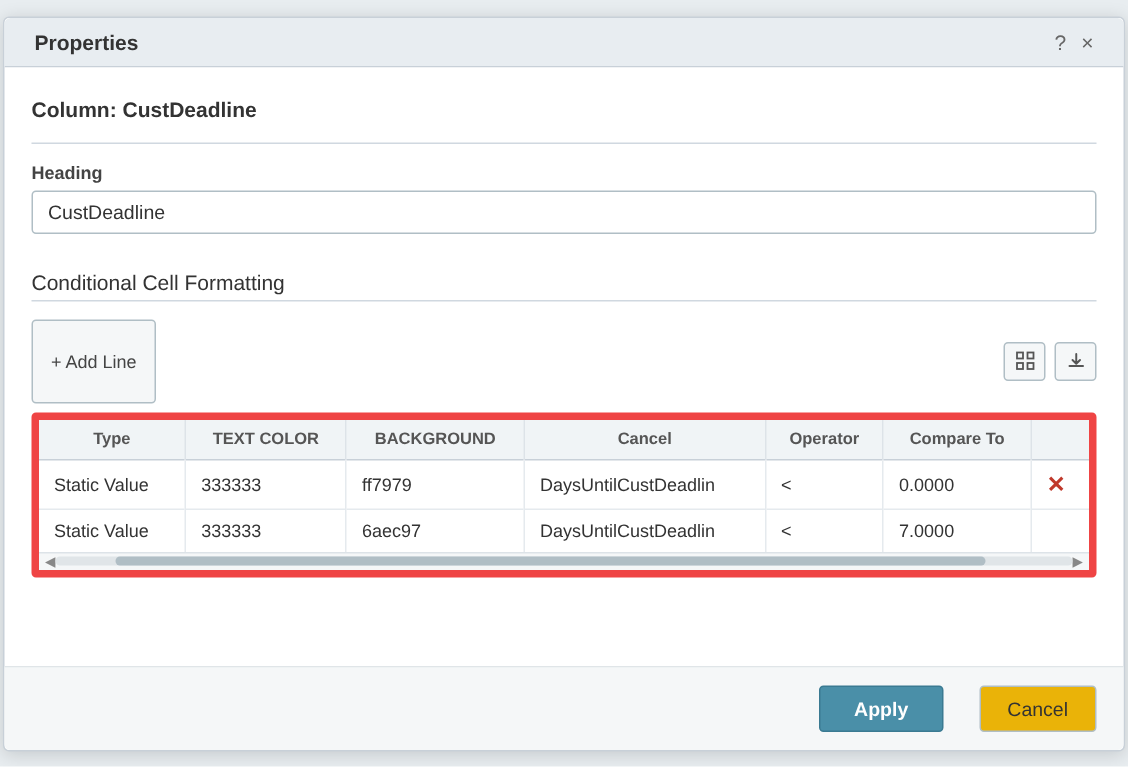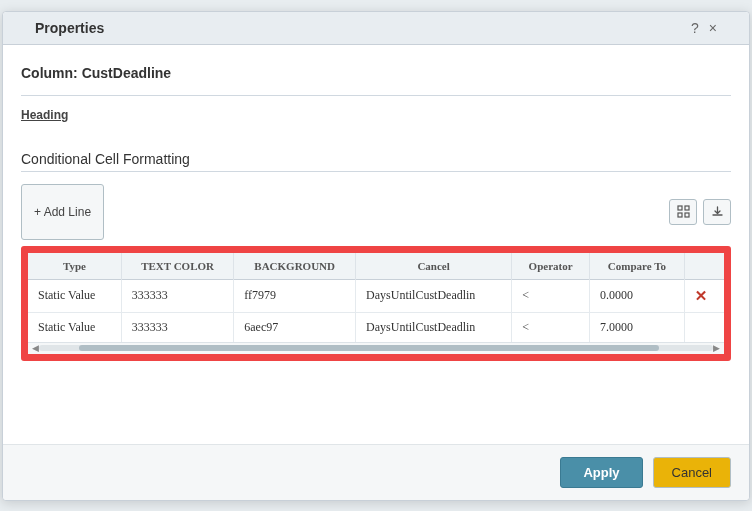--- a/index.html
+++ b/index.html
@@ -20,21 +20,21 @@
       border-radius: 4px;
       width: 748px;
       min-height: 490px;
       box-shadow: 0 2px 12px rgba(0,0,0,0.15);
       display: flex;
       flex-direction: column;
     }
     .dialog-header {
       background: #e8edf1;
       border-bottom: 1px solid #c8d0d8;
-      padding: 8px 32px;
+      padding: 8px 20px;
       display: flex;
       align-items: center;
       justify-content: space-between;
       border-radius: 4px 4px 0 0;
     }
     .dialog-title {
       font-size: 14px;
       font-weight: 600;
       color: #333;
     }
@@ -67,21 +67,20 @@
       font-size: 14px;
       font-weight: 700;
       color: #333;
       margin-bottom: 14px;
     }
     .field-label {
       font-size: 12px;
       font-weight: 600;
       color: #444;
       margin-bottom: 5px;
-      text-decoration: underline;
     }
     .text-input {
       width: 100%;
       border: 1px solid #b0bec5;
       border-radius: 3px;
       padding: 6px 10px;
       font-size: 13px;
       color: #333;
       background: #fff;
       outline: none;
@@ -125,24 +124,23 @@
       width: 28px;
       height: 26px;
       display: flex;
       align-items: center;
       justify-content: center;
       cursor: pointer;
       font-size: 13px;
       color: #555;
     }
     .table-container {
-      border: 7px solid #ef4444;
+      border: 5px solid #ef4444;
       border-radius: 3px;
       overflow: hidden;
-      font-family: Liberation Serif, serif;
     }
     .table-scroll-wrap {
       overflow-x: auto;
     }
     table {
       width: 100%;
       border-collapse: collapse;
       min-width: 620px;
     }
     thead tr {
@@ -214,21 +212,21 @@
     .scroll-arrow {
       font-size: 9px;
       color: #888;
       cursor: pointer;
       flex-shrink: 0;
     }
     .dialog-footer {
       display: flex;
       justify-content: flex-end;
       padding: 12px 18px;
-      gap: 10px;
+      gap: 24px;
       border-top: 1px solid #e0e5e8;
       background: #f5f7f8;
       border-radius: 0 0 4px 4px;
     }
     .btn-apply {
       background: #4a8fa8;
       color: #fff;
       border: 1px solid #3a7a92;
       border-radius: 3px;
       padding: 7px 22px;
@@ -258,20 +256,21 @@
       <span class="header-icon">×</span>
     </div>
   </div>
 
   <div class="dialog-body">
 
     <div class="column-section">
       <div class="column-title">Column: CustDeadline</div>
       <hr class="section-divider">
       <div class="field-label">Heading</div>
+      <input class="text-input" type="text" value="CustDeadline" style="">
     </div>
 
     <div class="formatting-section">
       <div class="formatting-title">Conditional Cell Formatting</div>
       <hr class="section-divider">
 
       <div class="toolbar-row">
         <button class="add-line-btn">+ Add Line</button>
         <div class="toolbar-right">
           <div class="icon-btn">

